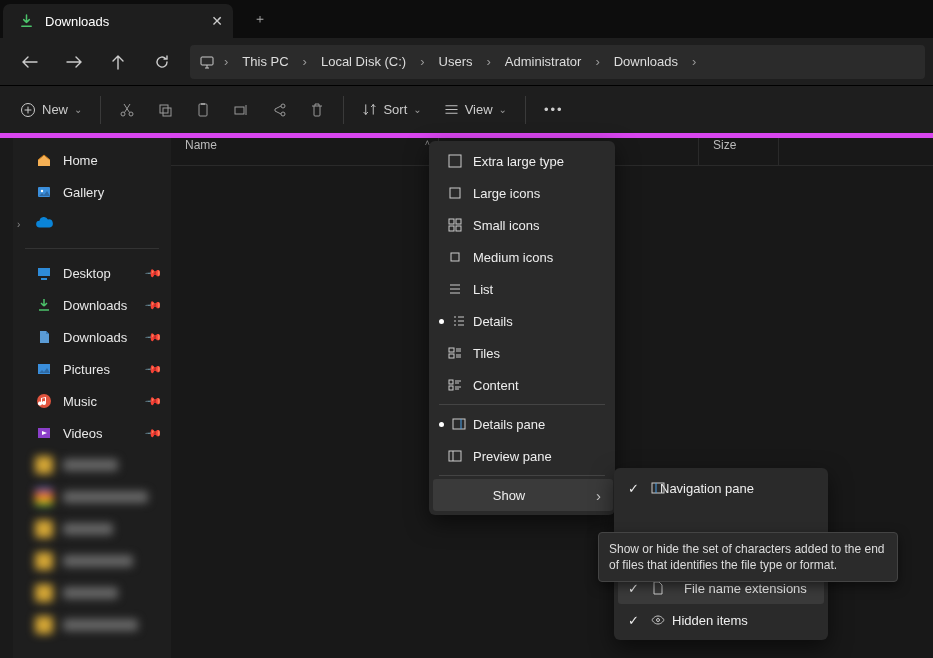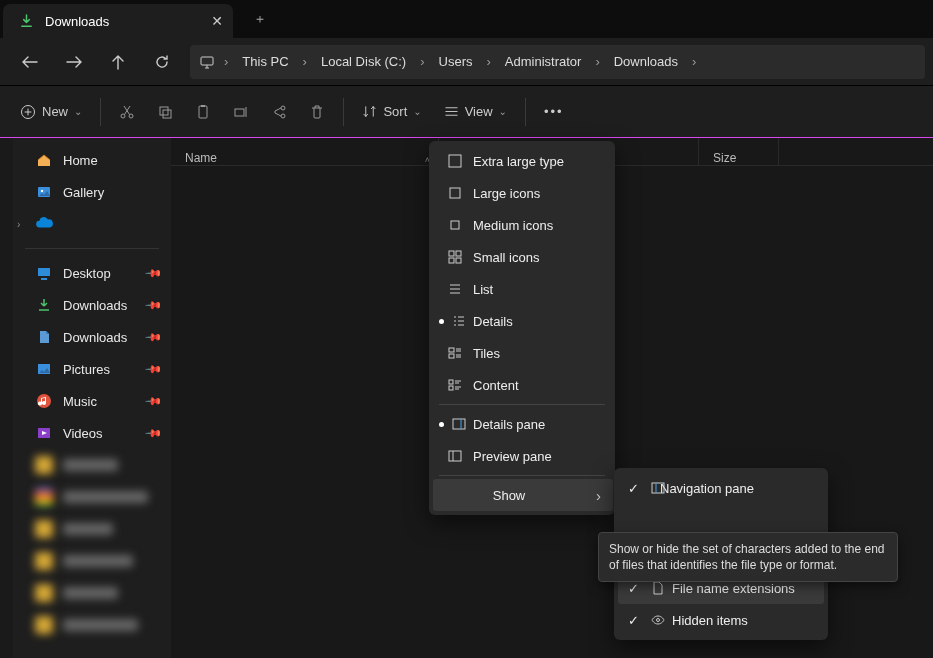--- a/index.html
+++ b/index.html
@@ -12,41 +12,41 @@
 .newtab { width:34px; height:34px; display:flex; align-items:center; justify-content:center; color:#aaa; margin-left:10px; cursor:pointer; }
 
 
 .navrow { height:48px; background:#1e1e1e; display:flex; align-items:center; padding:0 8px; border-bottom:1px solid #000; }
 .navbtn { width:44px; height:40px; display:flex; align-items:center; justify-content:center; color:#ccc; cursor:pointer; }
 .addressbar { flex:1; height:34px; background:#2b2b2b; border-radius:4px; margin-left:6px; display:flex; align-items:center; padding:0 8px; gap:4px; }
 .crumb { color:#ddd; padding:3px 6px; cursor:pointer; white-space:nowrap; }
 .chev { color:#999; padding:0 4px; }
 
 
-.toolbar { height:52px; background:#1e1e1e; display:flex; align-items:center; padding:0 10px; gap:2px; border-bottom:1px solid #d946ef; }
+.toolbar { height:52px; background:#1e1e1e; display:flex; align-items:center; padding:0 10px; gap:2px; border-bottom:5px solid #d946ef; }
 .tbtn { height:36px; display:flex; align-items:center; justify-content:center; color:#ccc; padding:0 10px; border-radius:4px; cursor:pointer; gap:6px; }
 .tbtn svg { flex-shrink:0; }
 .sep { width:1px; height:28px; background:#3a3a3a; margin:0 6px; }
 
 
 .main { display:flex; height:520px;margin-left:13px; }
 .sidebar { width:158px; background:#1e1e1e; padding-top:6px; overflow:hidden; }
 .sideitem { height:32px; display:flex; align-items:center; padding-left:22px; gap:10px; color:#e8e8e8; cursor:pointer; position:relative; }
 .side-icon { width:18px; height:18px; display:inline-flex; align-items:center; justify-content:center; flex-shrink:0; }
 .pin { position:absolute; right:10px; color:#999; font-size:11px; transform:rotate(45deg); }
 .side-sep { height:1px; background:#333; margin:8px 12px; }
 .side-blur { height:32px; display:flex; align-items:center; padding-left:22px; gap:10px; filter:blur(4px); }
 .side-blur .dot { width:18px; height:18px; border-radius:3px; }
 .side-blur .bar { height:12px; border-radius:3px; background:#666; }
 .expander { position:absolute; left:4px; color:#888; font-size:10px; }
 
 
 .content { flex:1; background:#181818; position:relative; }
 .headers { height:28px; display:flex; align-items:center; border-bottom:1px solid #2a2a2a; color:#bbb; font-size:12px; }
-.hcol { padding:0 14px; border-right:1px solid #2a2a2a; height:100%; display:flex; align-items:flex-end; position:relative; }
+.hcol { padding:0 14px; border-right:1px solid #2a2a2a; height:100%; display:flex; align-items:flex-start; position:relative; }
 
 
 .menu { position:absolute; background:#2a2a2a; border-radius:6px; padding:4px; box-shadow:0 8px 22px rgba(0,0,0,.55); }
 .mitem { height:32px; display:flex; align-items:center; padding:0 14px 0 40px; position:relative; color:#eee; border-radius:3px; cursor:pointer; gap:12px; min-width:180px; }
 .mitem:hover,.mitem.hov { background:#3a3a3a; }
 .mitem.sub { padding-right:30px; justify-content:space-between; }
 .mitem.sub::after { content:"›"; position:absolute; right:12px; color:#ccc; font-size:15px; }
 .mbullet { position:absolute; left:14px; width:5px; height:5px; border-radius:50%; background:#fff; }
 .micon { position:absolute; left:14px; width:16px; height:16px; display:flex; align-items:center; justify-content:center; color:#ccc; }
 .mcheck { position:absolute; left:10px; color:#eee; }
@@ -324,39 +324,39 @@
       <span class="micon">
         <svg width="14" height="14" viewBox="0 0 14 14">
           <rect x="2" y="2" width="10" height="10" stroke="#ccc" fill="none"></rect>
         </svg>
       </span>
       <span>Large icons</span>
     </div>
   <div class="mitem">
       <span class="micon">
         <svg width="14" height="14" viewBox="0 0 14 14">
-          <rect x="3" y="3" width="8" height="8" stroke="#ccc" fill="none"></rect>
-        </svg>
-      </span>
-      <span>Medium icons</span>
-    </div>
-  <div class="mitem">
-      <span class="micon">
-        <svg width="14" height="14" viewBox="0 0 14 14">
           <rect x="1" y="1" width="5" height="5" stroke="#ccc" fill="none"></rect>
           <rect x="8" y="1" width="5" height="5" stroke="#ccc" fill="none"></rect>
           <rect x="1" y="8" width="5" height="5" stroke="#ccc" fill="none"></rect>
           <rect x="8" y="8" width="5" height="5" stroke="#ccc" fill="none"></rect>
         </svg>
       </span>
       <span>Small icons</span>
     </div>
   <div class="mitem">
       <span class="micon">
         <svg width="14" height="14" viewBox="0 0 14 14">
+          <rect x="3" y="3" width="8" height="8" stroke="#ccc" fill="none"></rect>
+        </svg>
+      </span>
+      <span>Medium icons</span>
+    </div>
+  <div class="mitem">
+      <span class="micon">
+        <svg width="14" height="14" viewBox="0 0 14 14">
           <path d="M2 3h10M2 7h10M2 11h10" stroke="#ccc"></path>
         </svg>
       </span>
       <span>List</span>
     </div>
   <div class="mitem">
       <span class="mbullet" style="left:6px"></span>
       <span class="micon" style="left:18px">
         <svg width="14" height="14" viewBox="0 0 14 14">
           <path d="M2 3h2M6 3h6M2 7h2M6 7h6M2 11h2M6 11h6" stroke="#ccc"></path>
@@ -424,21 +424,21 @@
       <span style="margin-left:2px">Navigation pane</span>
     </div>
   <div style="height:68px"></div>
   <div class="mitem hov">
       <span class="mcheck">✓</span>
       <span class="micon" style="left:32px">
         <svg width="14" height="14" viewBox="0 0 14 14">
           <path d="M3 1h5l3 3v9H3z" stroke="#ccc" fill="none"></path>
         </svg>
       </span>
-      <span style="margin-left:14px">File name extensions</span>
+      <span style="margin-left:26px">File name extensions</span>
     </div>
   <div class="mitem">
       <span class="mcheck">✓</span>
       <span class="micon" style="left:32px">
         <svg width="14" height="14" viewBox="0 0 14 14">
           <path d="M1 7s2-4 6-4 6 4 6 4-2 4-6 4-6-4-6-4z" stroke="#ccc" fill="none"></path>
           <circle cx="7" cy="7" r="1.5" stroke="#ccc" fill="none"></circle>
         </svg>
       </span>
       <span style="margin-left:14px">Hidden items</span>

